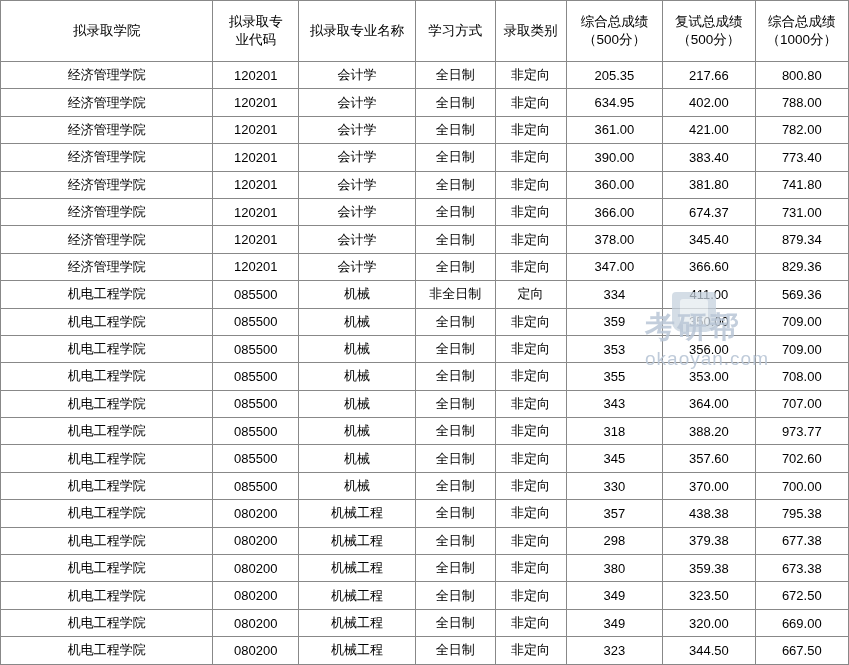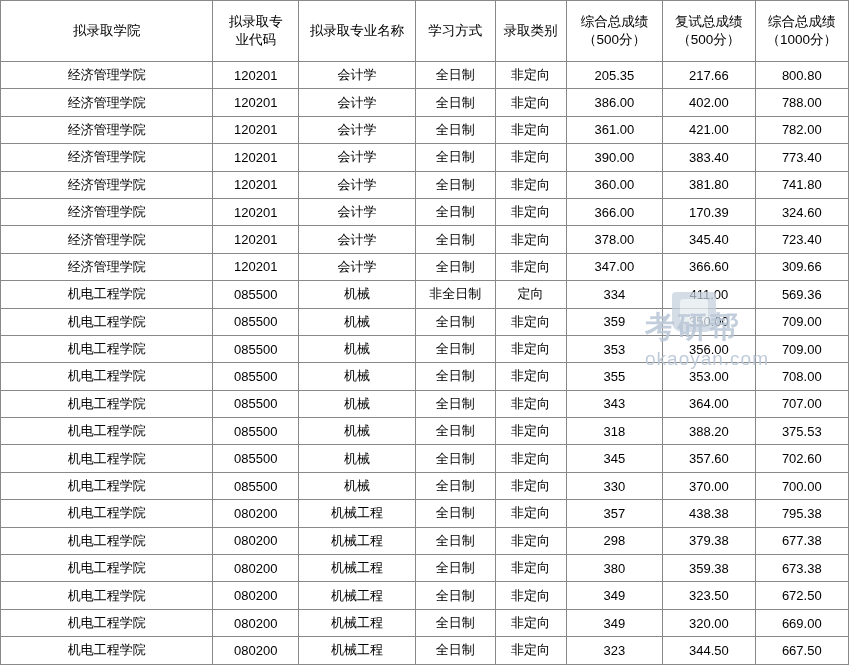--- a/index.html
+++ b/index.html
@@ -172,21 +172,21 @@
           <td>205.35</td>
           <td>217.66</td>
           <td>800.80</td>
         </tr>
         <tr>
           <td>经济管理学院</td>
           <td>120201</td>
           <td>会计学</td>
           <td>全日制</td>
           <td>非定向</td>
-          <td>386.00</td>
+          <td>634.95</td>
           <td>402.00</td>
           <td>788.00</td>
         </tr>
         <tr>
           <td>经济管理学院</td>
           <td>120201</td>
           <td>会计学</td>
           <td>全日制</td>
           <td>非定向</td>
           <td>361.00</td>
@@ -213,42 +213,42 @@
           <td>381.80</td>
           <td>741.80</td>
         </tr>
         <tr>
           <td>经济管理学院</td>
           <td>120201</td>
           <td>会计学</td>
           <td>全日制</td>
           <td>非定向</td>
           <td>366.00</td>
-          <td>170.39</td>
-          <td>324.60</td>
+          <td>674.37</td>
+          <td>731.00</td>
         </tr>
         <tr>
           <td>经济管理学院</td>
           <td>120201</td>
           <td>会计学</td>
           <td>全日制</td>
           <td>非定向</td>
           <td>378.00</td>
           <td>345.40</td>
-          <td>723.40</td>
+          <td>879.34</td>
         </tr>
         <tr>
           <td>经济管理学院</td>
           <td>120201</td>
           <td>会计学</td>
           <td>全日制</td>
           <td>非定向</td>
           <td>347.00</td>
           <td>366.60</td>
-          <td>309.66</td>
+          <td>829.36</td>
         </tr>
         <tr>
           <td>机电工程学院</td>
           <td>085500</td>
           <td>机械</td>
           <td>非全日制</td>
           <td>定向</td>
           <td>334</td>
           <td>411.00</td>
           <td>569.36</td>
@@ -294,21 +294,21 @@
           <td>707.00</td>
         </tr>
         <tr>
           <td>机电工程学院</td>
           <td>085500</td>
           <td>机械</td>
           <td>全日制</td>
           <td>非定向</td>
           <td>318</td>
           <td>388.20</td>
-          <td>375.53</td>
+          <td>973.77</td>
         </tr>
         <tr>
           <td>机电工程学院</td>
           <td>085500</td>
           <td>机械</td>
           <td>全日制</td>
           <td>非定向</td>
           <td>345</td>
           <td>357.60</td>
           <td>702.60</td>

